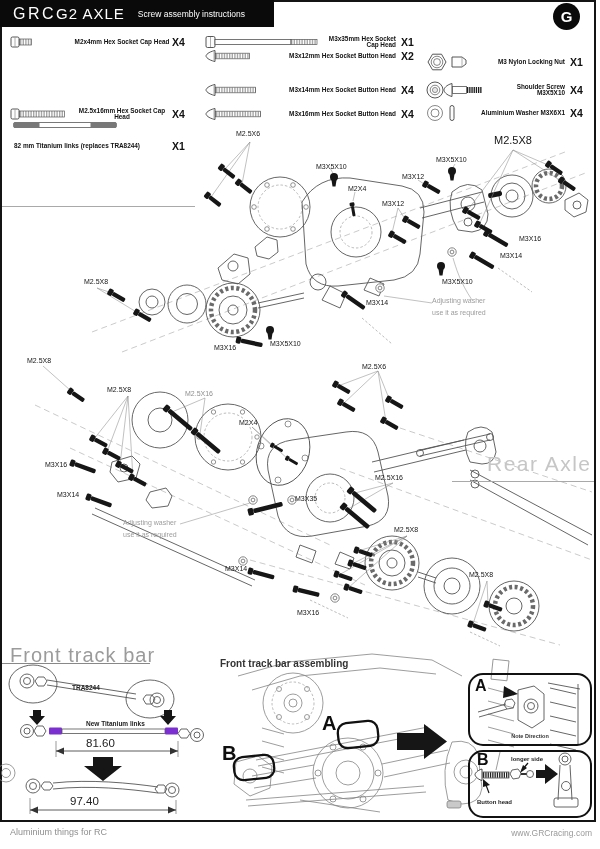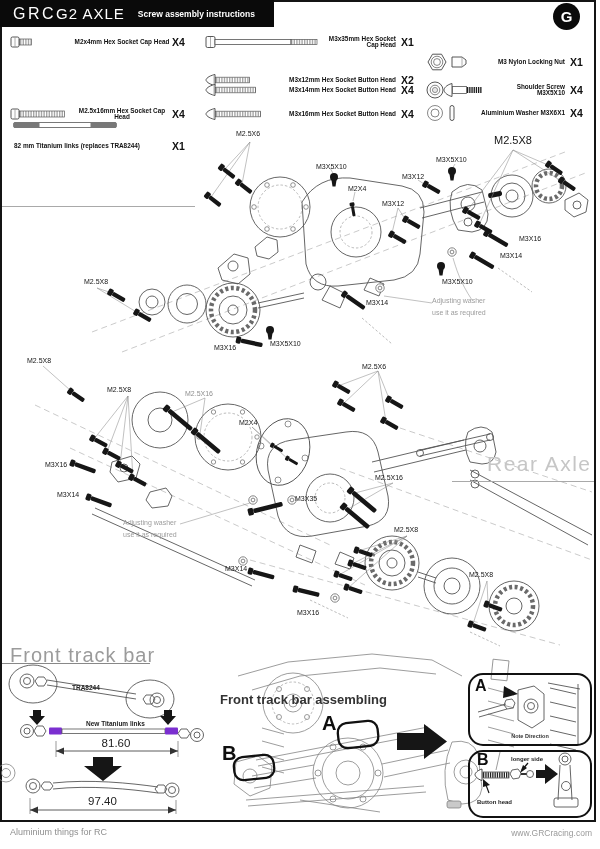--- a/index.html
+++ b/index.html
@@ -5,21 +5,21 @@
   html,body{margin:0;padding:0;background:#fff}
   .page{position:relative;width:600px;height:849px;background:#fff;overflow:hidden;
         font-family:"Liberation Sans",sans-serif;color:#111}
   .frame{position:absolute;left:0;top:0;width:596px;height:822px;border:2px solid #141414;box-sizing:border-box;z-index:0}
   .art{position:absolute;left:0;top:0;z-index:1}
   
   .hdr{position:absolute;left:0;top:0;width:274px;height:27px;background:#0a0a0a;color:#fff;
        display:flex;align-items:center;z-index:5}
   .hdr .brand{font-size:16px;letter-spacing:2.5px;margin-left:13px}
   .hdr .product{font-size:15px;letter-spacing:1px;}
-  .hdr .sub{font-size:8.5px;font-weight:bold;margin-left:13px}
+  .hdr .sub{font-size:8.5px;font-weight:normal;margin-left:13px}
   .logo{position:absolute;left:553px;top:3px;width:27px;height:27px;border-radius:50%;background:#0a0a0a;
         color:#fff;display:flex;align-items:center;justify-content:center;font-size:15px;font-weight:bold;z-index:5}
   
   .pr{position:absolute;display:flex;align-items:center;z-index:3}
   .pr .nm{flex:1;text-align:center;font-size:6.4px;font-weight:bold;color:#111;line-height:1}
   .pr .nm.r{text-align:right;padding-right:5px}
   .pr .nm.l{text-align:left;padding-left:4px}
   .pr .qty{font-size:10.5px;font-weight:bold;color:#111;width:26px}
   .pr .qty.s{width:22px;text-align:left}
   .ic{flex:0 0 auto}
@@ -30,21 +30,21 @@
   .ic-threadb{stroke:#1c1c1c;stroke-width:6;stroke-dasharray:1.3 0.9;fill:none}
   .ic-out{fill:none;stroke:#555;stroke-width:0.7}
   
   .lbl{position:absolute;font-size:7px;font-weight:normal;color:#151515;white-space:nowrap;z-index:3}
   .lbl.big{font-size:11px}
   .lbl.gray{color:#8f8f8f}
   .note{position:absolute;font-size:7px;color:#9c9c9c;white-space:nowrap;z-index:3}
   .sec{position:absolute;color:#c6c6c6;font-size:21px;letter-spacing:1.5px;white-space:nowrap;z-index:3}
   .sec.small{font-size:20px;color:#9b9b9b;letter-spacing:1px}
   .secline{position:absolute;height:1px;background:#a9a9a9;z-index:3}
-  .dim{position:absolute;font-size:11.5px;color:#222;text-align:center;z-index:3}
+  .dim{position:absolute;font-size:11.5px;color:#222;text-align:left;z-index:3}
   .small-b{position:absolute;font-size:6.5px;font-weight:bold;color:#222;white-space:nowrap;z-index:3}
   .tiny-b{position:absolute;font-size:6px;font-weight:bold;color:#222;white-space:nowrap;z-index:4}
   .callout{position:absolute;font-size:20px;font-weight:bold;color:#0e0e0e;z-index:3}
   .panel{position:absolute;border:2.5px solid #111;border-radius:15px;box-sizing:border-box;background:transparent;z-index:2}
   .pletter{position:absolute;font-size:16px;font-weight:bold;color:#0e0e0e;z-index:4}
   .pnote{position:absolute;font-size:5.5px;font-weight:bold;color:#333;text-align:center;z-index:4}
   .foot{position:absolute;z-index:3;color:#8f8f8f}
   
   .o{fill:none;stroke:#555;stroke-width:0.9}
   .o2{fill:none;stroke:#666;stroke-width:0.7}
@@ -410,21 +410,21 @@
     <svg class="ic" width="120" height="16">
         <rect class="ic-head" x="1" y="2.5" width="9" height="11" rx="1.5"></rect>
         <line class="ic-ln" x1="5.5" y1="3" x2="5.5" y2="13"></line>
         <rect x="10" y="5.5" width="76" height="5" fill="#fff" stroke="#555" stroke-width="0.8"></rect>
         <line class="ic-thread5" x1="86" y1="8" x2="112" y2="8"></line>
         <rect class="ic-out" x="86" y="5.5" width="26" height="5"></rect>
       </svg>
     <span class="nm r">M3x35mm Hex Socket Cap Head</span>
     <span class="qty s">X1</span>
   </div>
-  <div class="pr" style="left:205px;top:69px;width:218px;height:22px">
+  <div class="pr" style="left:205px;top:45px;width:218px;height:22px">
     <svg class="ic" width="58" height="16">
         <path class="ic-head" d="M10,2.5 C3,4 1,7 1,8 C1,9 3,12 10,13.5 Z"></path>
         <line class="ic-ln" x1="9" y1="4" x2="9" y2="12"></line>
         <line class="ic-thread5" x1="11" y1="8" x2="45" y2="8"></line>
         <rect class="ic-out" x="10.5" y="5.2" width="34" height="5.6"></rect>
       </svg>
     <span class="nm r">M3x12mm Hex Socket Button Head</span>
     <span class="qty s">X2</span>
   </div>
   <div class="pr" style="left:205px;top:79px;width:218px;height:22px">
@@ -518,21 +518,21 @@
   <div class="lbl" style="left:225px;top:565px">M3X14</div>
   <div class="lbl" style="left:297px;top:609px">M3X16</div>
   <div class="note" style="left:123px;top:519px">Adjusting washer</div>
   <div class="note" style="left:123px;top:531px">use it as required</div>
 
   <div class="small-b" style="left:72px;top:684px">TRA8244</div>
   <div class="small-b" style="left:86px;top:720px">New Titanium links</div>
   <div class="dim" style="left:86px;top:737px;width:60px">81.60</div>
   <div class="dim" style="left:70px;top:795px;width:65px">97.40</div>
 
-  <div class="small-b" style="left:220px;top:692px;font-size:13px;color:#333">Front track bar assembling</div>
+  <div class="small-b" style="left:220px;top:658px;font-size:10px;color:#333">Front track bar assembling</div>
   <div class="callout" style="left:322px;top:712px">A</div>
   <div class="callout" style="left:222px;top:742px">B</div>
 
   <div class="panel" style="left:468px;top:673px;width:124px;height:73px"></div>
   <div class="pletter" style="left:475px;top:677px">A</div>
   <div class="pnote" style="left:490px;top:733px;width:80px">Note Direction</div>
 
   <div class="panel" style="left:468px;top:750px;width:124px;height:68px"></div>
   <div class="pletter" style="left:477px;top:751px">B</div>
   <div class="tiny-b" style="left:511px;top:756px">longer side</div>

